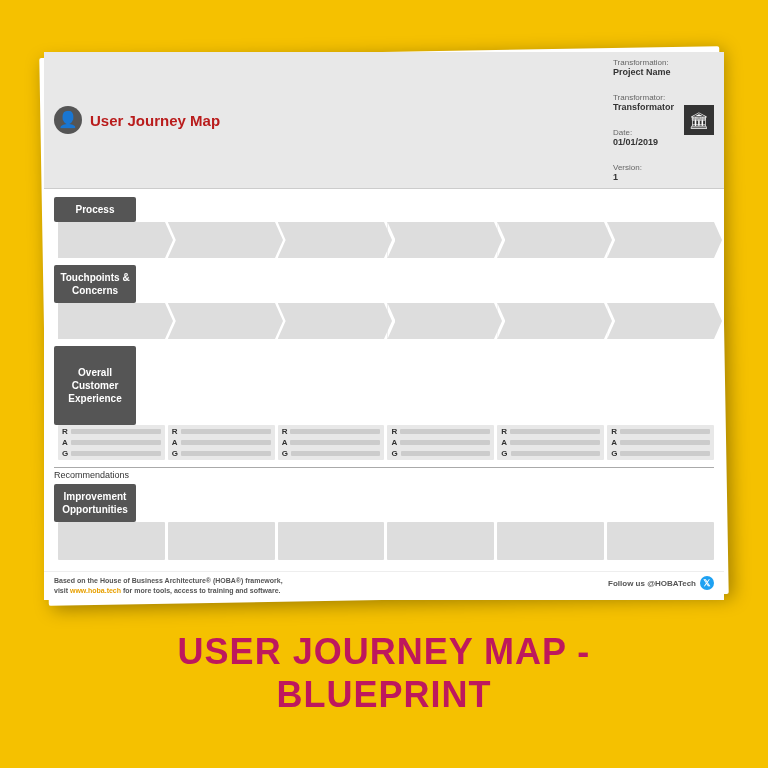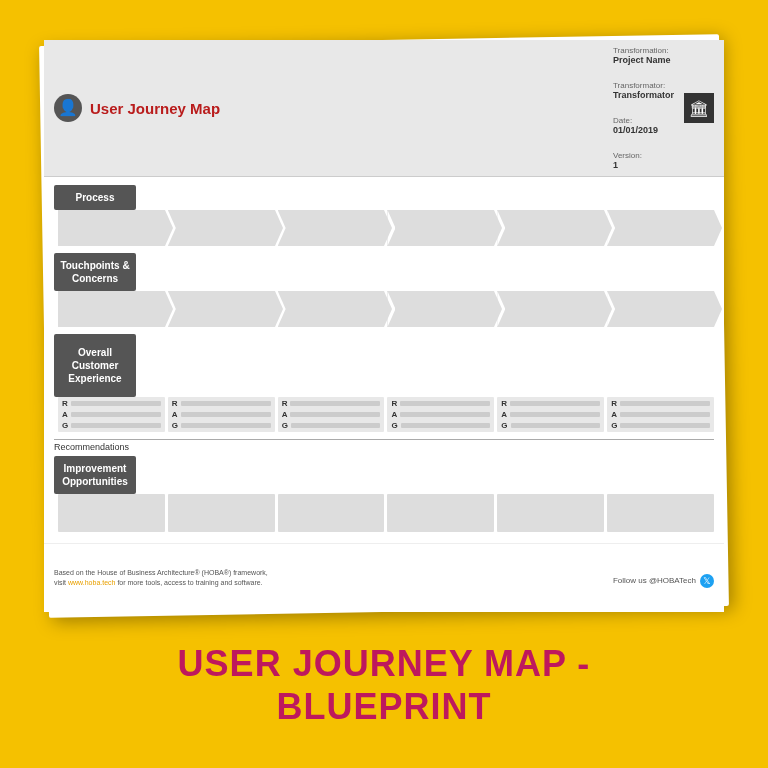--- a/index.html
+++ b/index.html
@@ -169,21 +169,21 @@
       color: white;
       font-size: 10px;
       font-weight: bold;
       width: 82px;
       min-width: 82px;
       display: flex;
       flex-direction: column;
       align-items: center;
       justify-content: center;
       text-align: center;
-      padding: 12px;
+      padding: 20px;
       line-height: 1.3;
       border-radius: 2px;
     }
 
     .rag-cell {
       flex: 1;
       background: #e8e8e8;
       padding: 2px 4px;
       display: flex;
       flex-direction: column;
@@ -217,25 +217,26 @@
     
     .improvement-cell {
       flex: 1;
       height: 38px;
       background: #ddd;
       border-radius: 1px;
     }
 
     
     .footer {
-      padding: 24px 10px;
+      padding: 4px 10px;
       display: flex;
       justify-content: space-between;
-      align-items: flex-end;
+      align-items: flex-start;
       border-top: 1px solid #eee;
+      font-weight: bold;
     }
     .footer-left {
       font-size: 7px;
       color: #555;
       line-height: 1.4;
     }
     .footer-link {
       color: #e8a000;
       font-size: 7px;
     }

